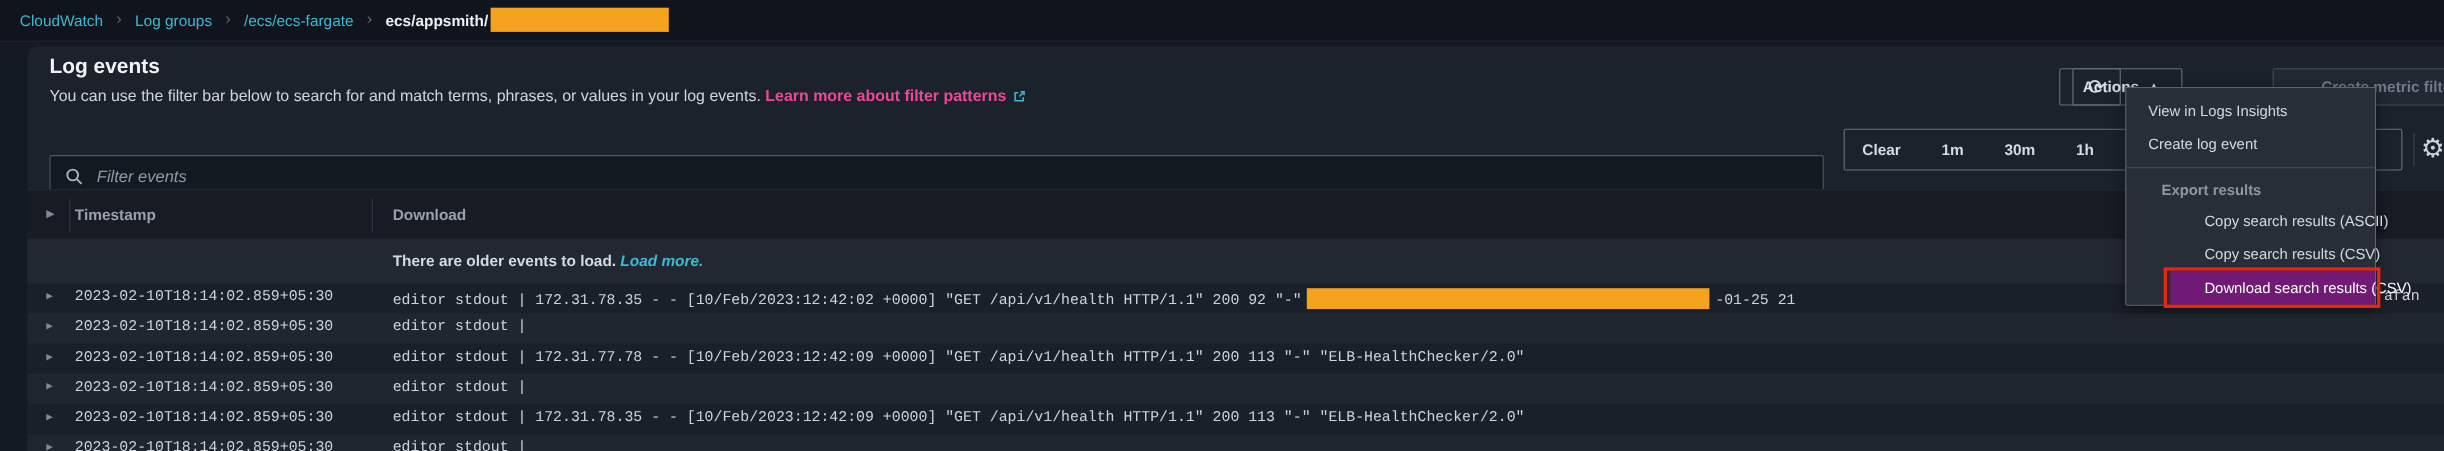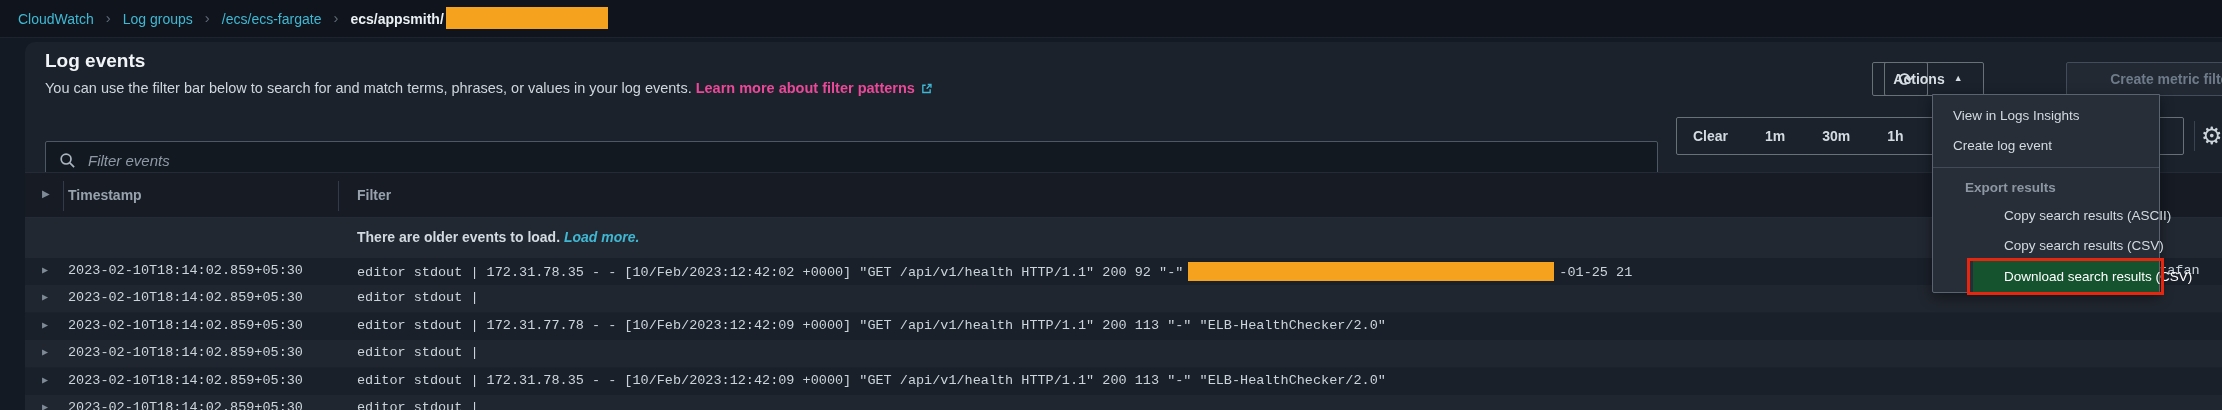--- a/index.html
+++ b/index.html
@@ -63,28 +63,28 @@
   .lrow.dark{background:#1a202a;} .lrow.light{background:#20262f;}
   .tri{font-size:10px;color:#7e8a96;cursor:pointer;}
   .lrow .tri{position:absolute;left:17px;top:6px;}
   .lrow .ts{position:absolute;left:43px;top:5px;}
   .lrow .msg{position:absolute;left:332px;top:5px;}
   .msg-redaction{display:inline-block;width:366px;height:19px;background:#f5a31f;
                  vertical-align:middle;margin:0 5px;transform:translateY(-1px);}
   .msg-fragment{position:absolute;left:2126px;top:5px;z-index:5;}
 
   
-  .menu{position:absolute;left:1932px;top:94px;width:228px;background:#272e38;border:1px solid #5a6470;
+  .menu{position:absolute;left:1932px;top:79px;width:228px;background:#272e38;border:1px solid #5a6470;
         border-radius:0 0 2px 2px;box-shadow:0 4px 14px rgba(0,0,0,.45);z-index:10;box-sizing:border-box;
         padding:6px 0 0 0;}
   .menu-item{height:30px;line-height:30px;padding-left:20px;color:#d3dae0;font-size:13.5px;cursor:pointer;white-space:nowrap;}
   .menu-divider{height:1px;background:#424b57;margin:6px 0;}
   .menu-section{height:27px;line-height:27px;padding-left:32px;color:#8c97a3;font-size:13.5px;font-weight:bold;}
   .menu-sub{padding-left:31px;margin-left:40px;}
-  .menu-item.hl{position:relative;background:#14532d;color:#ffffff;height:31px;line-height:31px;}
+  .menu-item.hl{position:relative;background:#701a75;color:#ffffff;height:31px;line-height:31px;}
   .annotation{position:absolute;left:-6px;right:-5px;top:-3px;bottom:-3px;border:3px solid #e8250e;pointer-events:none;}
 </style>
 </head>
 <body>
 
 <div id="app">
 
   <div class="topbar">
     <span class="crumb">CloudWatch</span>
     <span class="crumb-sep">›</span>
@@ -137,21 +137,21 @@
     <span>12</span>
   </div>
   <div class="vdiv"></div>
   <div class="gear">⚙</div>
 
   <div class="thead">
     <span class="tri">▶</span>
     <span class="th-div1"></span>
     <span class="th-div2"></span>
     <span class="th-label th-ts">Timestamp</span>
-    <span class="th-label th-msg">Filter</span>
+    <span class="th-label th-msg">Download</span>
   </div>
 
   <div class="loadmore-row">
     <span class="txt">
       <span>There are older events to load.</span>
       <span class="link-loadmore">Load more.</span>
     </span>
   </div>
 
   <div class="lrow dark" style="top:258px;">

